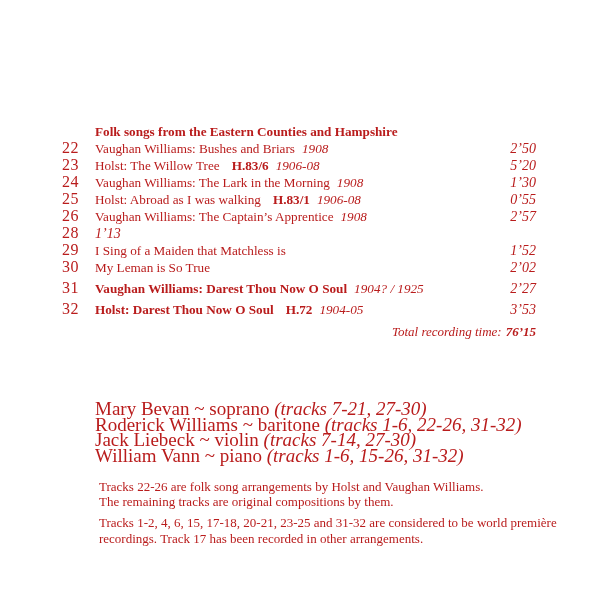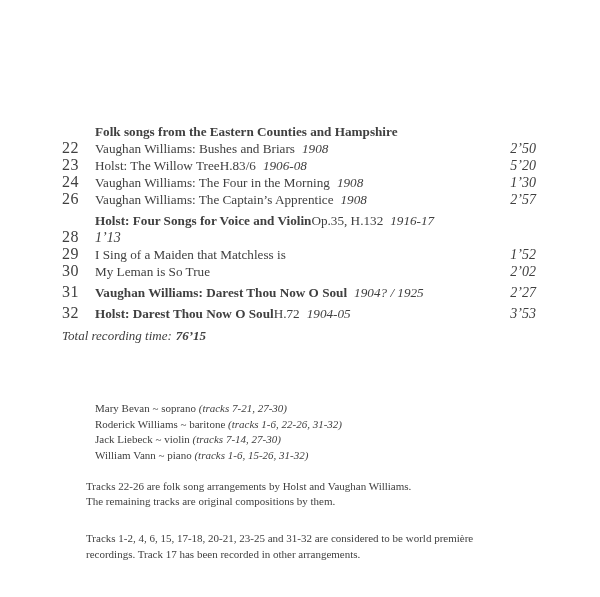--- a/index.html
+++ b/index.html
@@ -1,21 +1,21 @@
 <!DOCTYPE html>
 <html><head>
 <meta charset="utf-8">
 <style>
   html, body { margin: 0; padding: 0; background: #ffffff; }
   .page {
     position: relative;
     width: 600px;
     height: 597px;
     background: #ffffff;
-    color: #404040;
+    color: #b91c1c;
     font-family: "Liberation Serif", "DejaVu Serif", serif;
     overflow: hidden;
   }
 
   
   .tracklist {
     position: absolute;
     left: 62px;
     top: 124px;
     width: 474px;
@@ -29,57 +29,57 @@
   .no {
     flex: none;
     width: 33px;
     font-size: 16px;
     letter-spacing: 0.5px;
   }
   .spacer { flex: none; width: 33px; }
   .title { flex: 1 1 auto; padding-right: 8px; white-space: nowrap; }
   .time { flex: none; font-style: italic; font-size: 14px; }
   .heading-text { font-weight: bold; }
-  .cat { margin-left: 0; font-weight: normal; }
+  .cat { margin-left: 12px; font-weight: bold; }
   .yr { margin-left: 7px; font-style: italic; font-weight: normal; }
   .bt { font-weight: bold; }
   .mt-sec { margin-top: 5px; }
   .mt-feat { margin-top: 4px; }
   .total-row {
     margin-top: 6px;
     line-height: 16px;
-    text-align: left;
+    text-align: right;
     font-style: italic;
     font-size: 13px;
   }
   .total-row .val { font-weight: bold; margin-left: 4px; }
 
   
   .performers {
     position: absolute;
     left: 95px;
     top: 401px;
-    font-size: 11px;
+    font-size: 19px;
     line-height: 15.7px;
     white-space: nowrap;
   }
   .performer .i { font-style: italic; }
 
   
   .notes {
     position: absolute;
-    left: 86px;
+    left: 99px;
     top: 479px;
     width: 500px;
-    font-size: 11px;
+    font-size: 13px;
     line-height: 15.2px;
     font-family: Liberation Serif, serif;
   }
   .notes p { margin: 0; white-space: pre-line; }
-  .notes p + p { margin-top: 22px; }
+  .notes p + p { margin-top: 6px; }
 </style>
 </head>
 <body>
 
 <div class="page">
 
   <div class="tracklist">
 
     <div class="row">
       <span class="spacer"></span>
@@ -91,33 +91,34 @@
       <span class="title"><span>Vaughan Williams: Bushes and Briars</span><span class="yr">1908</span></span>
       <span class="time">2’50</span>
     </div>
     <div class="row">
       <span class="no">23</span>
       <span class="title"><span>Holst: The Willow Tree</span><span class="cat">H.83/6</span><span class="yr">1906-08</span></span>
       <span class="time">5’20</span>
     </div>
     <div class="row">
       <span class="no">24</span>
-      <span class="title"><span>Vaughan Williams: The Four in the Morning</span><span class="yr">1908</span></span>
+      <span class="title"><span>Vaughan Williams: The Lark in the Morning</span><span class="yr">1908</span></span>
       <span class="time">1’30</span>
+    </div>
+    <div class="row">
+      <span class="no">25</span>
+      <span class="title"><span>Holst: Abroad as I was walking</span><span class="cat">H.83/1</span><span class="yr">1906-08</span></span>
+      <span class="time">0’55</span>
     </div>
     <div class="row">
       <span class="no">26</span>
       <span class="title"><span>Vaughan Williams: The Captain’s Apprentice</span><span class="yr">1908</span></span>
       <span class="time">2’57</span>
     </div>
 
-    <div class="row mt-sec">
-      <span class="spacer"></span>
-      <span class="title"><span class="heading-text">Holst: Four Songs for Voice and Violin</span><span class="cat">Op.35, H.132</span><span class="yr">1916-17</span></span>
-    </div>
 
     <div class="row">
       <span class="no">28</span>
       <span class="time">1’13</span>
     </div>
     <div class="row">
       <span class="no">29</span>
       <span class="title"><span>I Sing of a Maiden that Matchless is</span></span>
       <span class="time">1’52</span>
     </div>

